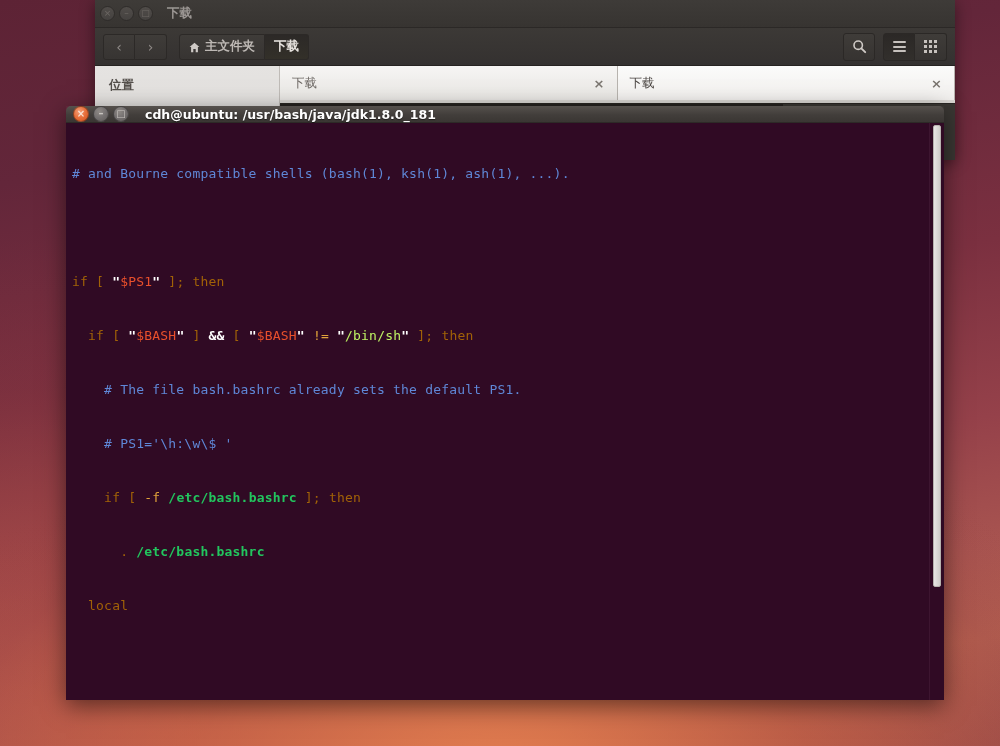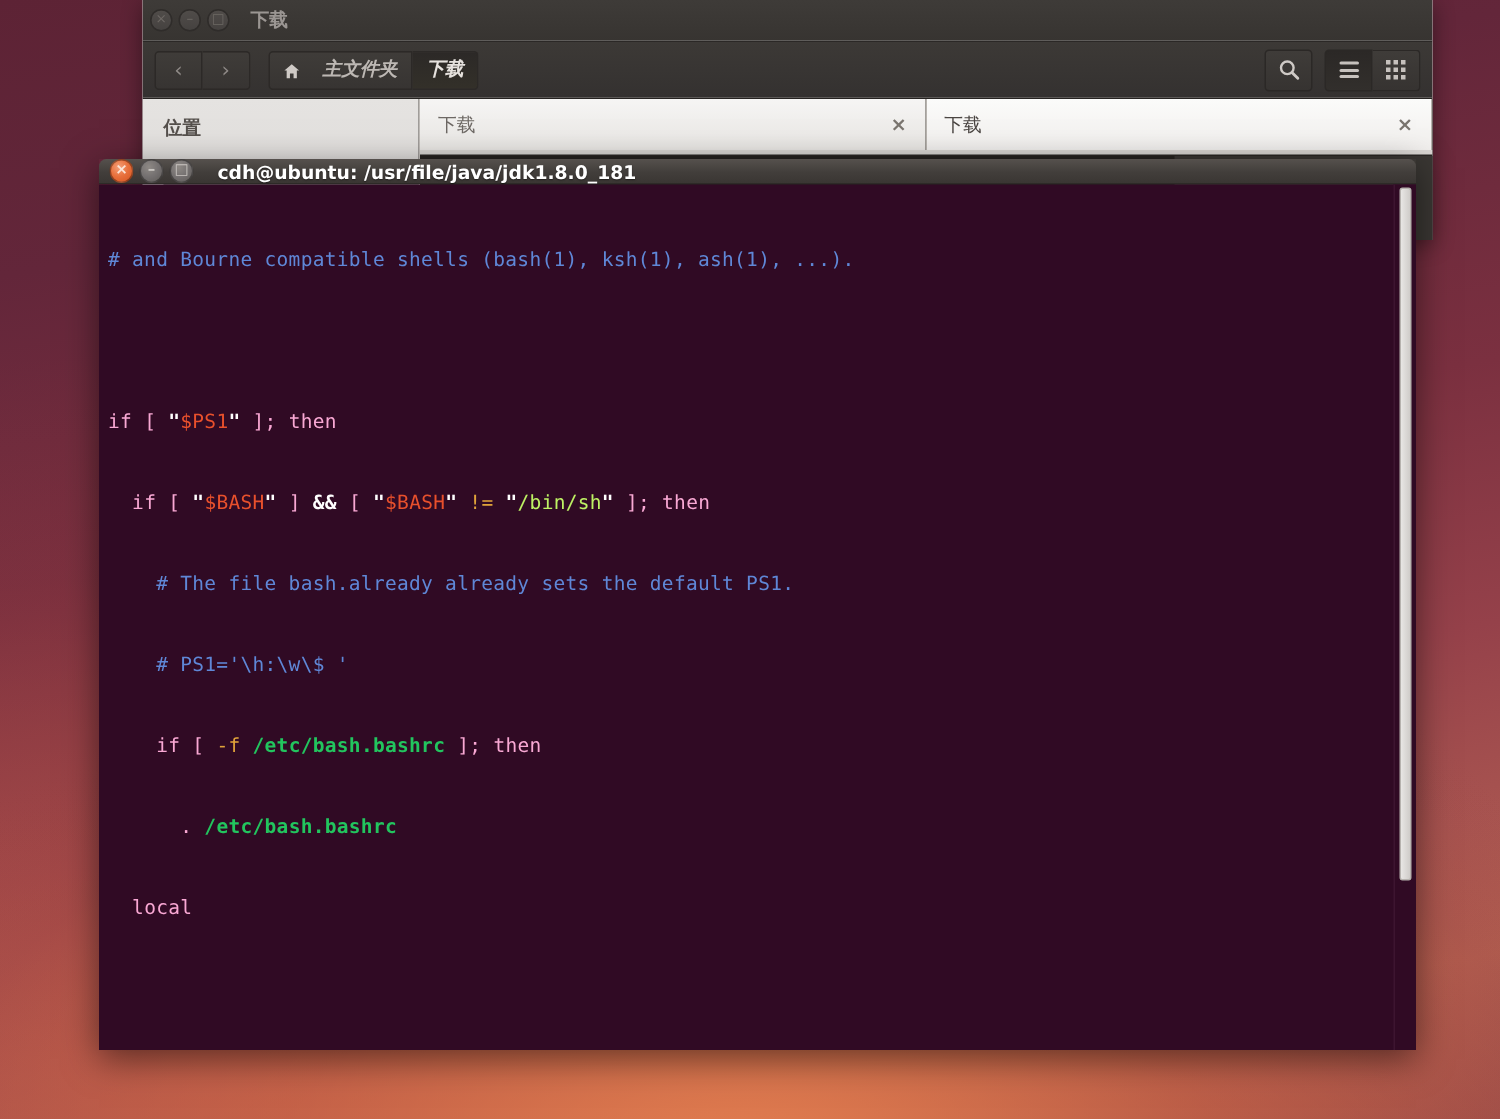--- a/index.html
+++ b/index.html
@@ -59,26 +59,25 @@
     background: linear-gradient(180deg, #3f3c39 0%, #373432 100%);
     border: 1px solid #2c2927;
     color: #8f8a87;
     display: flex; align-items: center; justify-content: center;
     font-size: 14px;
   }
   .navbtn:first-child { border-radius: 3px 0 0 3px; }
   .navbtn:last-child { border-radius: 0 3px 3px 0; border-left: none; }
   .crumbs { display: flex; align-items: center; margin-left: 12px; }
   .crumb {
-    height: 26px; display: flex; align-items: center; gap: 15px;
+    height: 26px; display: flex; align-items: center; gap: 5px;
     padding: 0 9px;
     color: #bdb8b4; font-size: 12.5px; font-weight: bold;
     background: linear-gradient(180deg, #3f3c39 0%, #373432 100%);
     border: 1px solid #2c2927;
-    font-style: italic;
   }
   .crumb.first { border-radius: 3px 0 0 3px; }
   .crumb.active {
     background: linear-gradient(180deg, #2d2a28 0%, #333insert 100%);
     background: linear-gradient(180deg, #2c2927 0%, #333029 100%);
     color: #e6e2de;
     border-radius: 0 3px 3px 0;
     border-left: none;
   }
   .home-ico { width: 11px; height: 11px; display:inline-block; position: relative; }
@@ -195,21 +194,21 @@
   }
   .tm-thumb {
     position: absolute; left: 3px; right: 3px; top: 2px;
     height: 462px;
     background: linear-gradient(90deg, #e8e6e4 0%, #cfccc9 100%);
     border: 1px solid #b6b2ae;
     border-radius: 2px;
   }
   
   .c-com  { color: #5f87d7; }
-  .c-key  { color: #f9a8d4; }
+  .c-key  { color: #a16207; }
   .c-str  { color: #e8502c; }
   .c-red  { color: #bef264; font-weight: normal; }
   .c-pth  { color: #22c55e; font-weight: bold; }
   .c-wh   { color: #ffffff; font-weight: bold; }
   .c-op   { color: #e0a33a; }
   .c-fi   { color: #d7a12c; }
   .blank { display: block; height: 18px; }
 </style>
 </head>
 <body>
@@ -297,30 +296,30 @@
         </div>
       </div>
     </div>
   </div>
 
   <div id="terminal">
     <div class="tm-titlebar">
       <div class="tm-btn close">×</div>
       <div class="tm-btn min">–</div>
       <div class="tm-btn max">□</div>
-      <div class="tm-title">cdh@ubuntu: /usr/file/java/jdk1.8.0_181</div>
+      <div class="tm-title">cdh@ubuntu: /usr/bash/java/jdk1.8.0_181</div>
     </div>
 
     <div class="tm-body">
       <div class="tm-screen">
         <div><span class="c-com"># and Bourne compatible shells (bash(1), ksh(1), ash(1), ...).</span></div>
         <span class="blank"></span>
         <div><span class="c-key">if</span><span class="c-wh"> </span><span class="c-key">[</span> <span class="c-wh">"</span><span class="c-str">$PS1</span><span class="c-wh">"</span> <span class="c-key">];</span> <span class="c-key">then</span></div>
         <div>  <span class="c-key">if</span> <span class="c-key">[</span> <span class="c-wh">"</span><span class="c-str">$BASH</span><span class="c-wh">"</span> <span class="c-key">]</span> <span class="c-wh">&amp;&amp;</span> <span class="c-key">[</span> <span class="c-wh">"</span><span class="c-str">$BASH</span><span class="c-wh">"</span> <span class="c-op">!=</span> <span class="c-wh">"</span><span class="c-red">/bin/sh</span><span class="c-wh">"</span> <span class="c-key">];</span> <span class="c-key">then</span></div>
-        <div><span class="c-com">    # The file bash.already already sets the default PS1.</span></div>
+        <div><span class="c-com">    # The file bash.bashrc already sets the default PS1.</span></div>
         <div><span class="c-com">    # PS1='\h:\w\$ '</span></div>
         <div>    <span class="c-key">if</span> <span class="c-key">[</span> <span class="c-op">-f</span> <span class="c-pth">/etc/bash.bashrc</span> <span class="c-key">];</span> <span class="c-key">then</span></div>
         <div>      <span class="c-key">.</span> <span class="c-pth">/etc/bash.bashrc</span></div>
         <div>  <span class="c-key">local</span></div>
         
         
         
         
         
         

